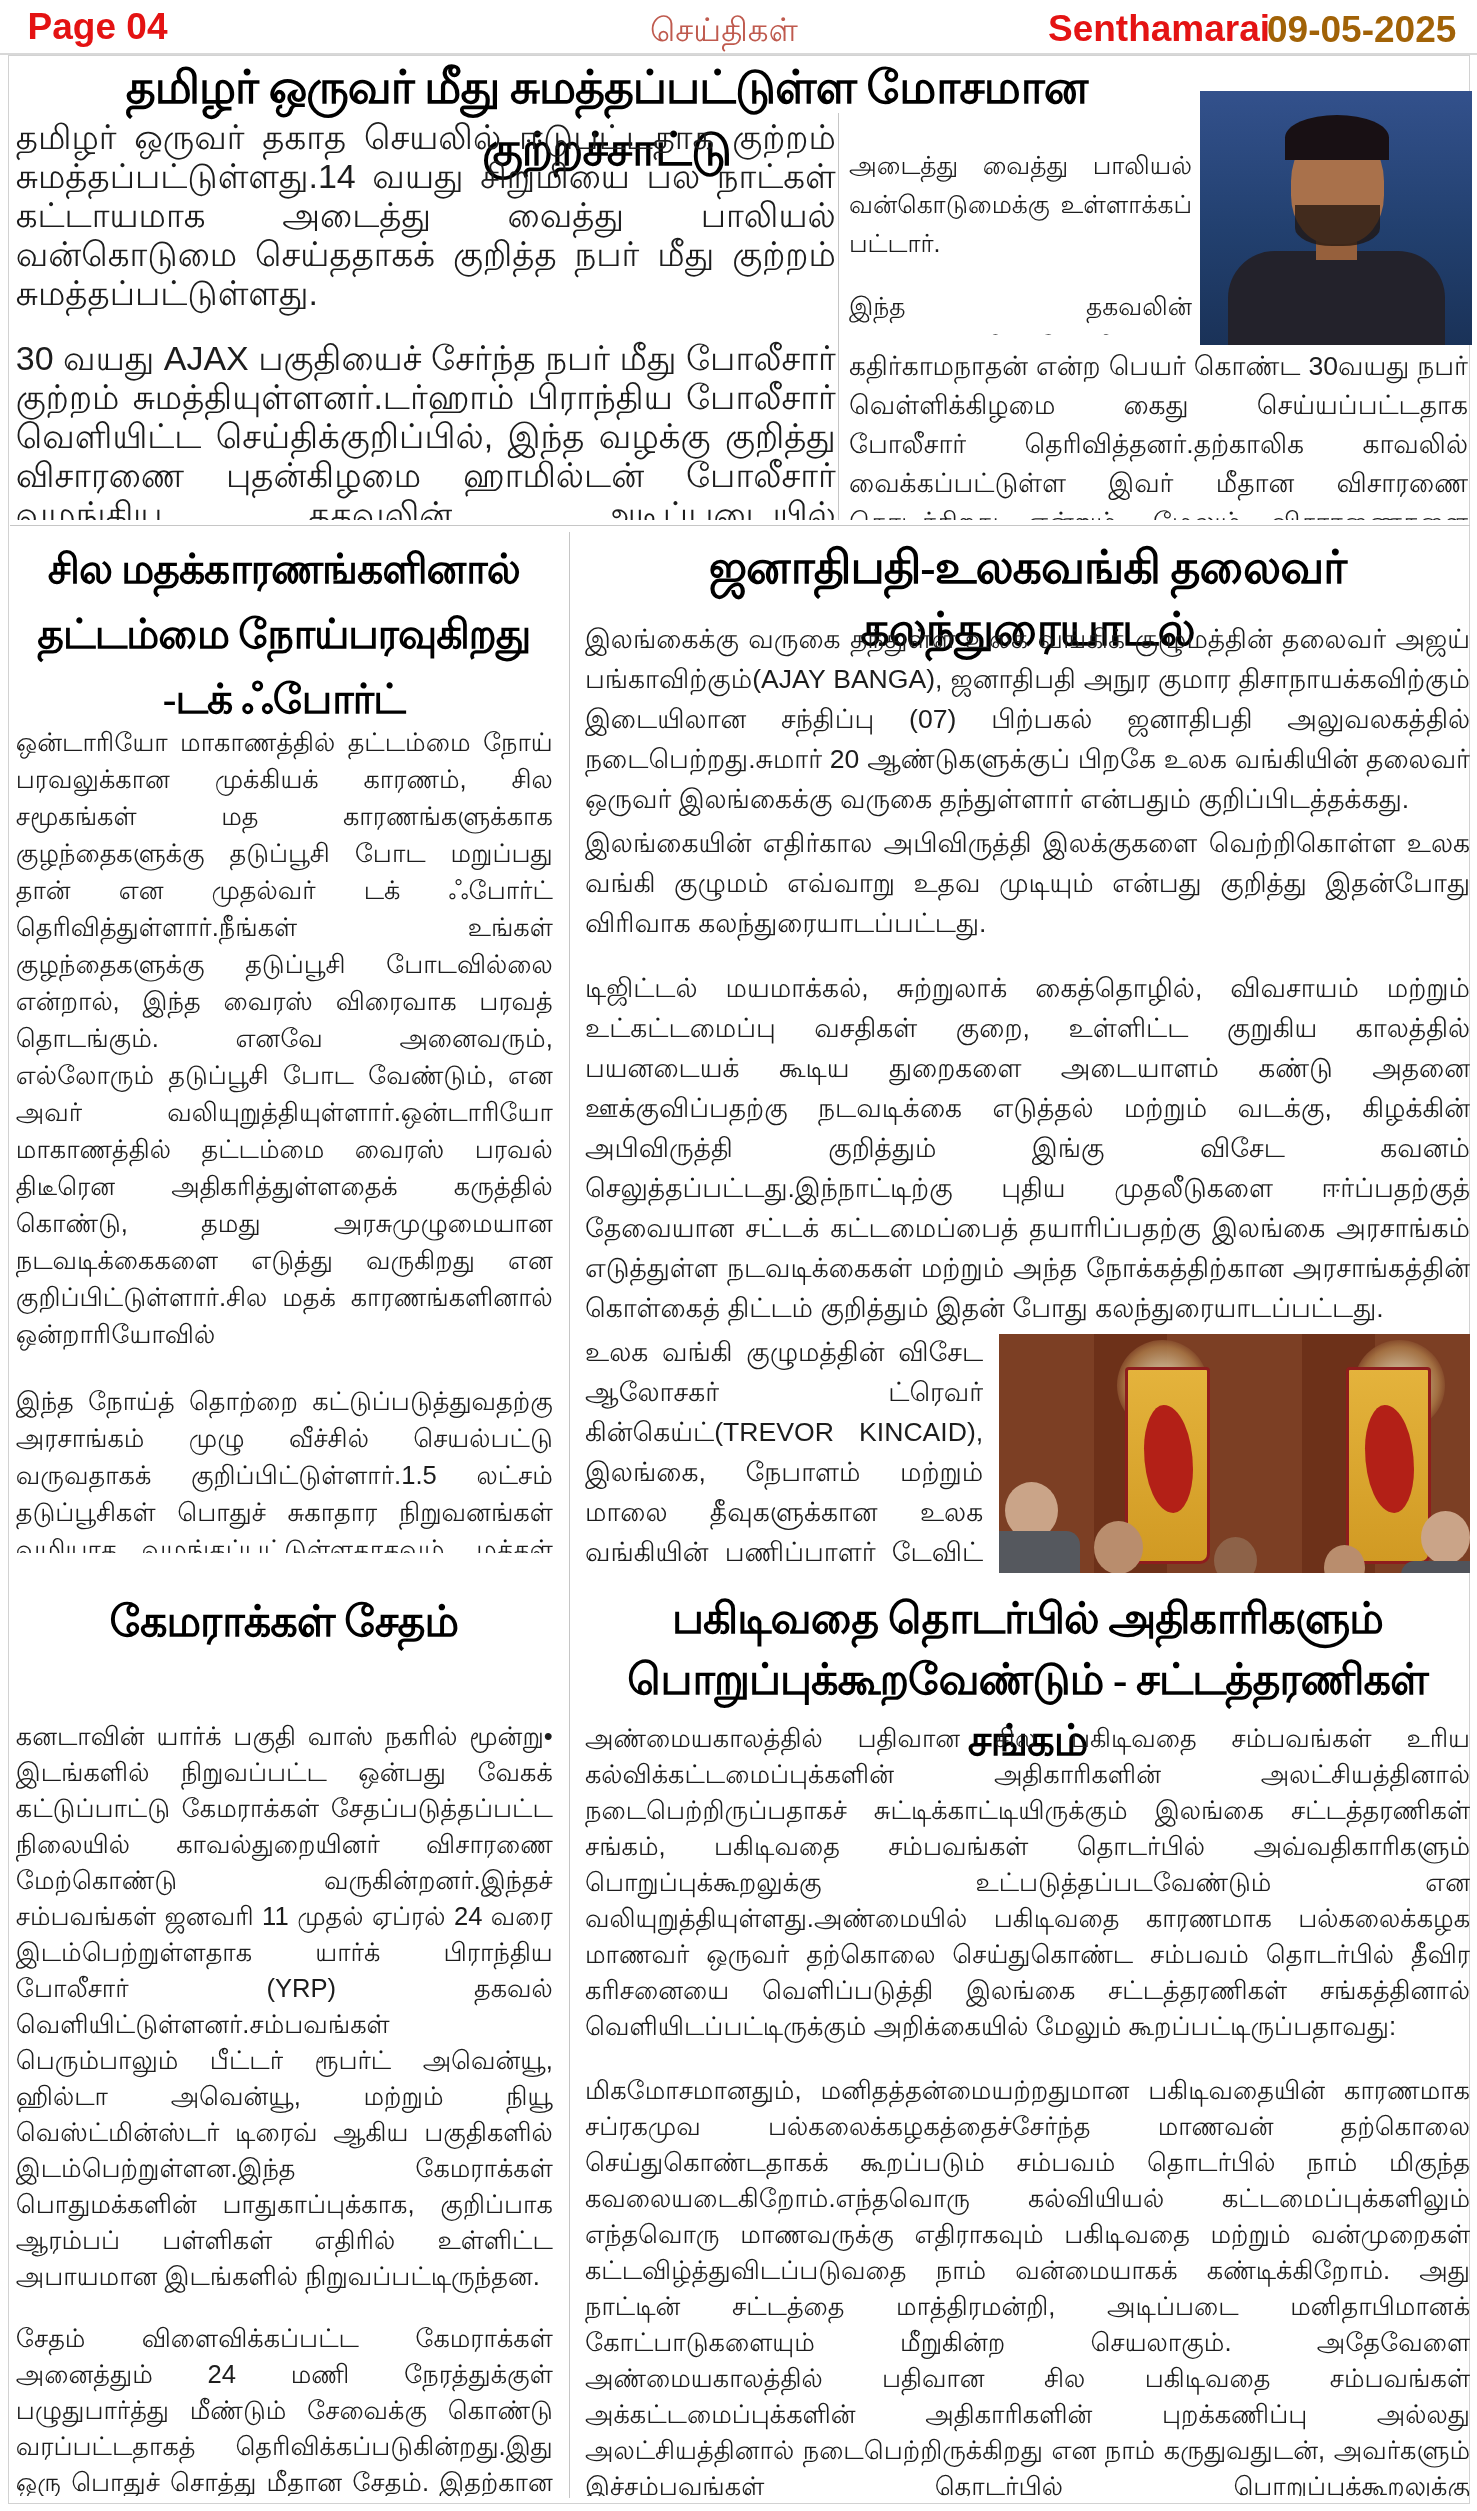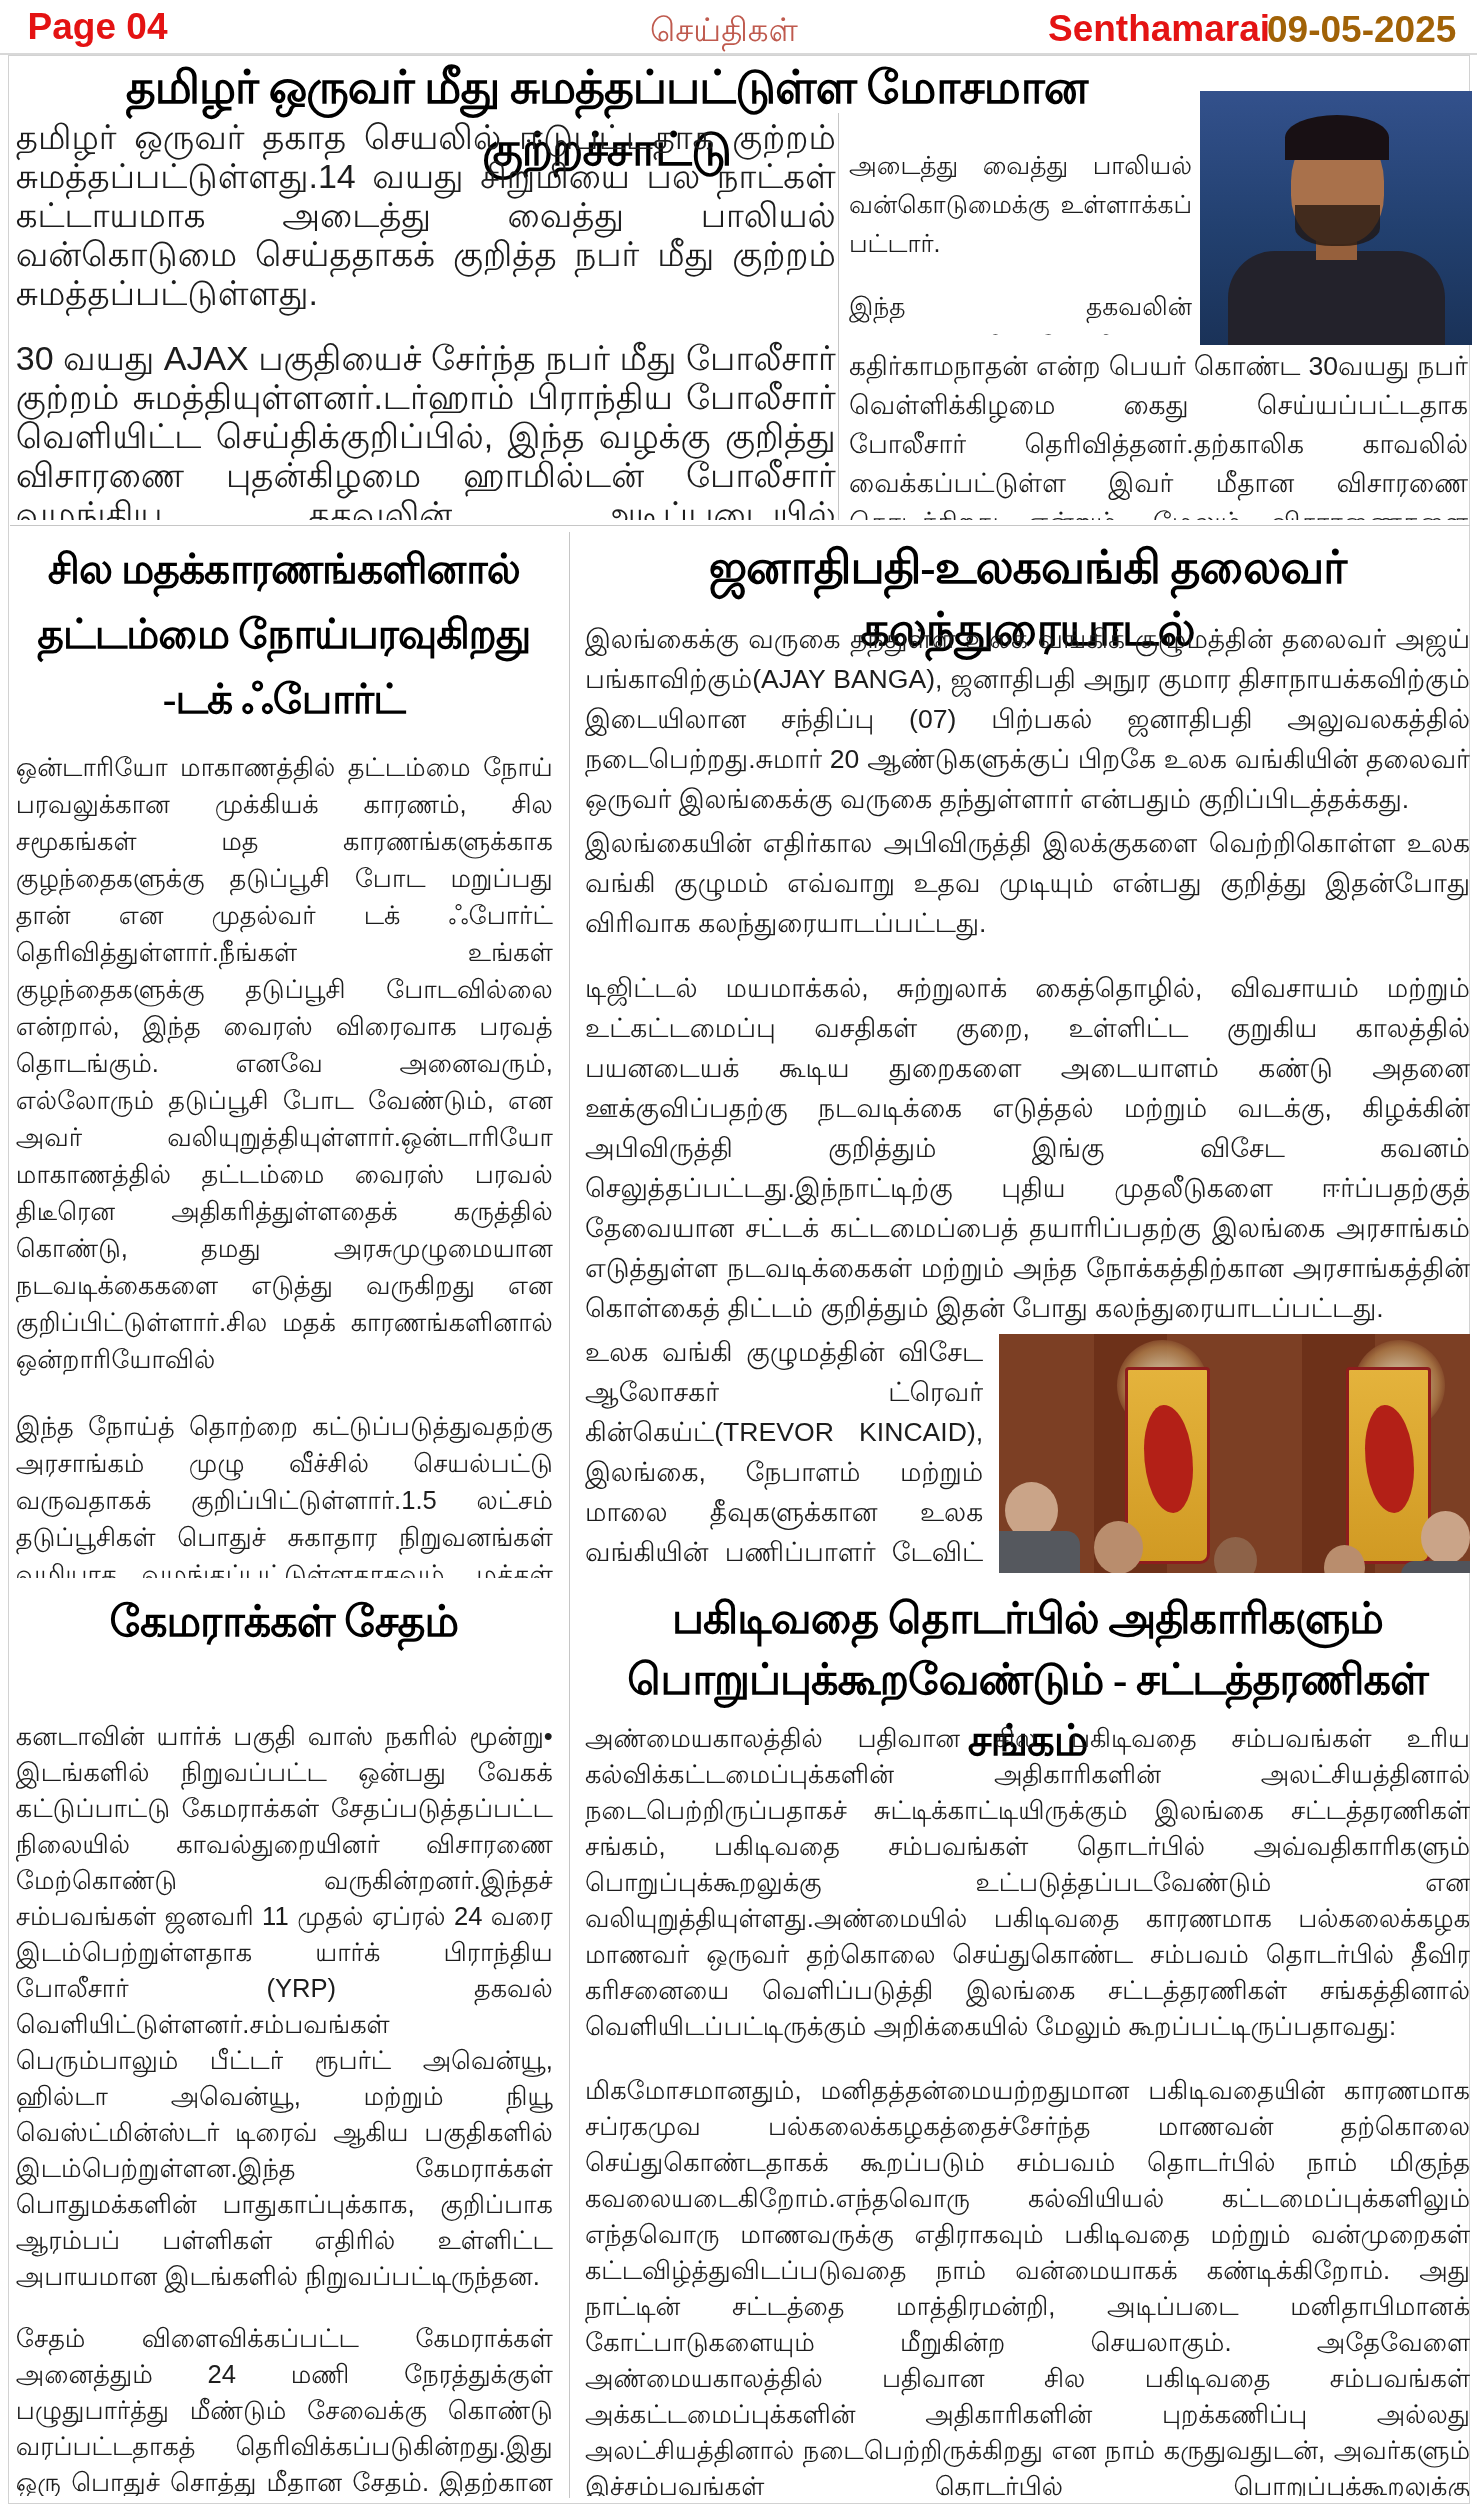--- a/index.html
+++ b/index.html
@@ -103,21 +103,21 @@
 
   <div class="hrule" style="left:9.9px; top:525px; width:1460px; height:1px;"></div>
   <div class="vrule" style="left:569px; top:532px; width:1px; height:1966px;"></div>
 
   <div class="headline" style="left:11.8px; top:537px; width:544px; font-size:41px; line-height:65px;">
     <div>சில மதக்காரணங்களினால்</div>
     <div>தட்டம்மை நோய்பரவுகிறது</div>
     <div>-டக் ஃபோர்ட்</div>
   </div>
 
-  <div class="bodytxt" style="left:15.8px; top:749px; width:537px; height:829px; font-size:25.6px; line-height:37px;">
+  <div class="bodytxt" style="left:15.8px; top:724px; width:537px; height:829px; font-size:25.6px; line-height:37px;">
     <p>ஒன்டாரியோ மாகாணத்தில் தட்டம்மை நோய் பரவலுக்கான முக்கியக் காரணம், சில சமூகங்கள் மத காரணங்களுக்காக குழந்தைகளுக்கு தடுப்பூசி போட மறுப்பது தான் என முதல்வர் டக் ஃபோர்ட் தெரிவித்துள்ளார்.நீங்கள் உங்கள் குழந்தைகளுக்கு தடுப்பூசி போடவில்லை என்றால், இந்த வைரஸ் விரைவாக பரவத் தொடங்கும். எனவே அனைவரும், எல்லோரும் தடுப்பூசி போட வேண்டும், என அவர் வலியுறுத்தியுள்ளார்.ஒன்டாரியோ மாகாணத்தில் தட்டம்மை வைரஸ் பரவல் திடீரென அதிகரித்துள்ளதைக் கருத்தில் கொண்டு, தமது அரசுமுழுமையான நடவடிக்கைகளை எடுத்து வருகிறது என குறிப்பிட்டுள்ளார்.சில மதக் காரணங்களினால் ஒன்றாரியோவில்</p>
     <p style="margin-top:29.6px;">இந்த நோய்த் தொற்றை கட்டுப்படுத்துவதற்கு அரசாங்கம் முழு வீச்சில் செயல்பட்டு வருவதாகக் குறிப்பிட்டுள்ளார்.1.5 லட்சம் தடுப்பூசிகள் பொதுச் சுகாதார நிறுவனங்கள் வழியாக வழங்கப்பட்டுள்ளதாகவும், மக்கள் தடுப்பூசி போட ஊக்கப்படுத்த 20 லட்சம் டாலர்கள் விளம்பரத்திற்காக செலவிடப்பட்டு உள்ளதாகவும் தெரிவித்துள்ளார். அதிகாரிகள் வலியுறுத்துகையில், தடுப்பூசி செலுத்துவது எளிமையான, ஆனால் அவசியமான முடிவாக இருக்க வேண்டும் என கூறியுள்ளார்.</p>
   </div>
 
   <div class="headline" style="left:11.8px; top:1591px; width:544px; font-size:43px; line-height:61px;">
     <div>கேமராக்கள் சேதம்</div>
   </div>
 
   <div class="bodytxt" style="left:15.8px; top:1718px; width:537px; height:778px; font-size:25.6px; line-height:36px;">
     <p>கனடாவின் யார்க் பகுதி வாஸ் நகரில் மூன்று• இடங்களில் நிறுவப்பட்ட ஒன்பது வேகக் கட்டுப்பாட்டு கேமராக்கள் சேதப்படுத்தப்பட்ட நிலையில் காவல்துறையினர் விசாரணை மேற்கொண்டு வருகின்றனர்.இந்தச் சம்பவங்கள் ஜனவரி 11 முதல் ஏப்ரல் 24 வரை இடம்பெற்றுள்ளதாக யார்க் பிராந்திய போலீசார் (YRP) தகவல் வெளியிட்டுள்ளனர்.சம்பவங்கள் பெரும்பாலும் பீட்டர் ரூபர்ட் அவென்யூ, ஹில்டா அவென்யூ, மற்றும் நியூ வெஸ்ட்மின்ஸ்டர் டிரைவ் ஆகிய பகுதிகளில் இடம்பெற்றுள்ளன.இந்த கேமராக்கள் பொதுமக்களின் பாதுகாப்புக்காக, குறிப்பாக ஆரம்பப் பள்ளிகள் எதிரில் உள்ளிட்ட அபாயமான இடங்களில் நிறுவப்பட்டிருந்தன.</p>

